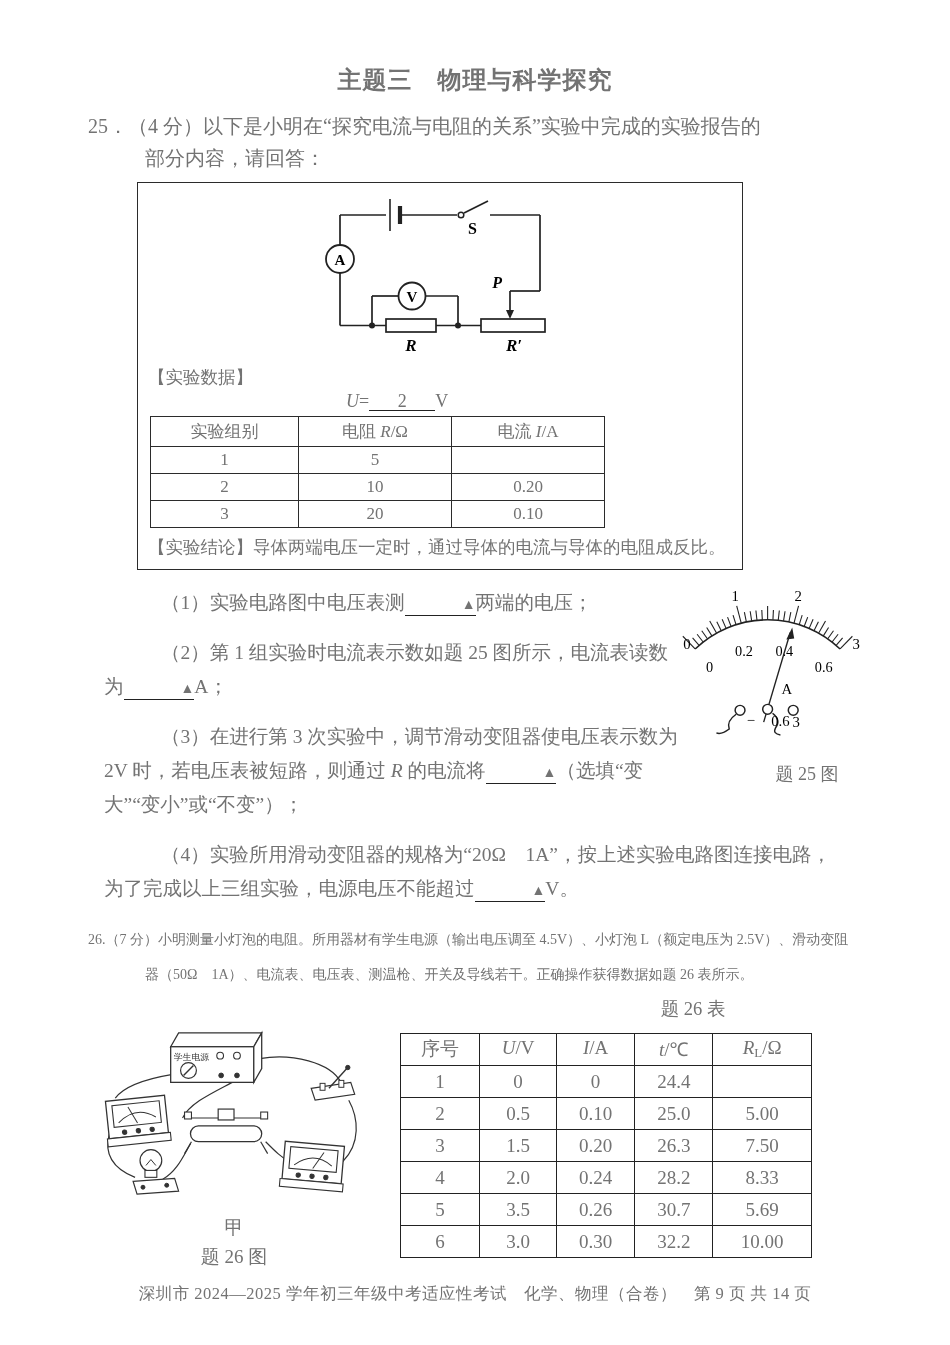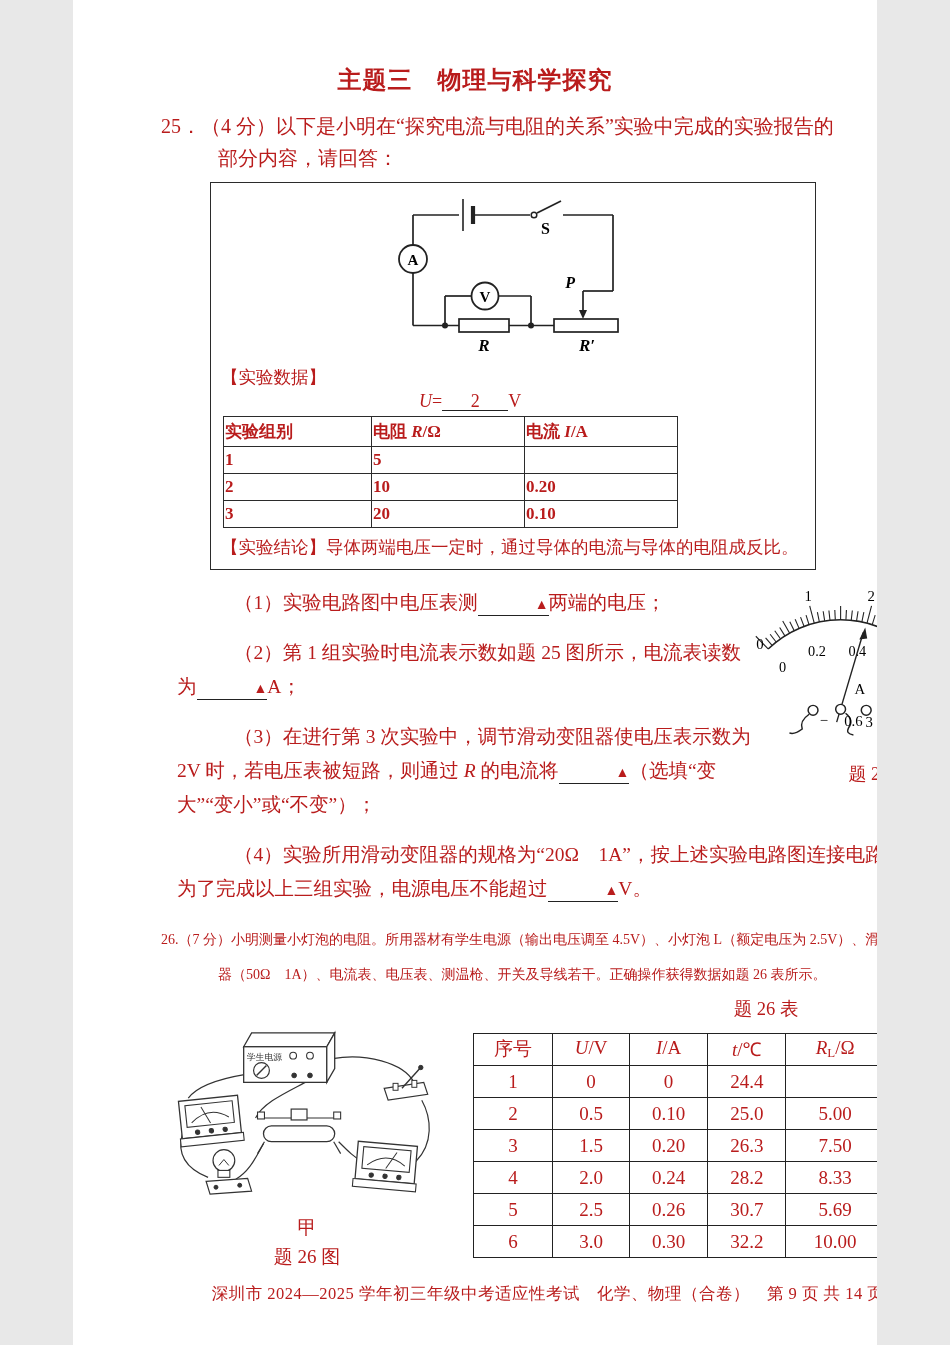--- a/index.html
+++ b/index.html
@@ -1,31 +1,31 @@
 <!DOCTYPE html>
 <html><head>
 <meta charset="utf-8">
 <style>
   html,body{margin:0;padding:0;background:#e8e8e8;}
-  .page{width:804px;height:1345px;margin:0 auto;background:#ffffff;color:#b91c1c;
+  .page{width:950px;height:1345px;margin:0 auto;background:#ffffff;color:#737373;
         font-family:"Liberation Serif","DejaVu Serif",serif;position:relative;overflow:hidden;}
   .title{ text-align:center;padding-top:64px;font-size:24px;font-weight:bold;letter-spacing:1px;}
   .col{margin:0 88px;width:774px;}
   .intro{margin-top:14px;font-size:20px;line-height:32px;}
   .intro .l2{padding-left:57px;}
   
   .box25{margin-top:8px;margin-left:49px;width:584px;border:1.7px solid #2b2b2b;padding:8px 10px 10px 10px;}
   .seclabel{font-size:17.5px;line-height:24px;}
   .circuit-wrap{text-align:center;margin:2px 0 0 40px;}
   .uline{margin:2px 0 4px 198px;font-size:18px;font-family:"Liberation Serif",serif;}
   .uline .var{font-style:italic;}
   .ublank{display:inline-block;min-width:66px;border-bottom:1.6px solid #222;text-align:center;line-height:18px;}
   table{border-collapse:collapse;}
   .t25{margin-left:2px;font-size:17px;}
-  .t25 th,.t25 td{border:1.5px solid #2b2b2b;text-align:left;font-weight:bold;}
+  .t25 th,.t25 td{border:1.5px solid #2b2b2b;text-align:center;font-weight:normal;}
   .t25 th{height:27px;}
   .t25 td{height:24px;font-family:"Liberation Serif",serif;}
   .t25 .c0{width:145px}.t25 .c1{width:150px}.t25 .c2{width:150px}
   .concl{margin-top:7px;font-size:17.5px;}
   
   .parts{margin-top:16px;font-size:19.5px;line-height:34px;}
   .parts p{margin:16px;text-indent:57px;}
   .blank{display:inline-block;min-width:46px;border-bottom:1.7px solid #222;text-align:center;
          line-height:20px;font-size:14px;vertical-align:baseline;}
   .var{font-family:"Liberation Serif",serif;font-style:italic;}
@@ -324,21 +324,21 @@
         </tr>
         <tr>
           <td>4</td>
           <td>2.0</td>
           <td>0.24</td>
           <td>28.2</td>
           <td>8.33</td>
         </tr>
         <tr>
           <td>5</td>
-          <td>2.5</td>
+          <td>3.5</td>
           <td>0.26</td>
           <td>30.7</td>
           <td>5.69</td>
         </tr>
         <tr>
           <td>6</td>
           <td>3.0</td>
           <td>0.30</td>
           <td>32.2</td>
           <td>10.00</td>

